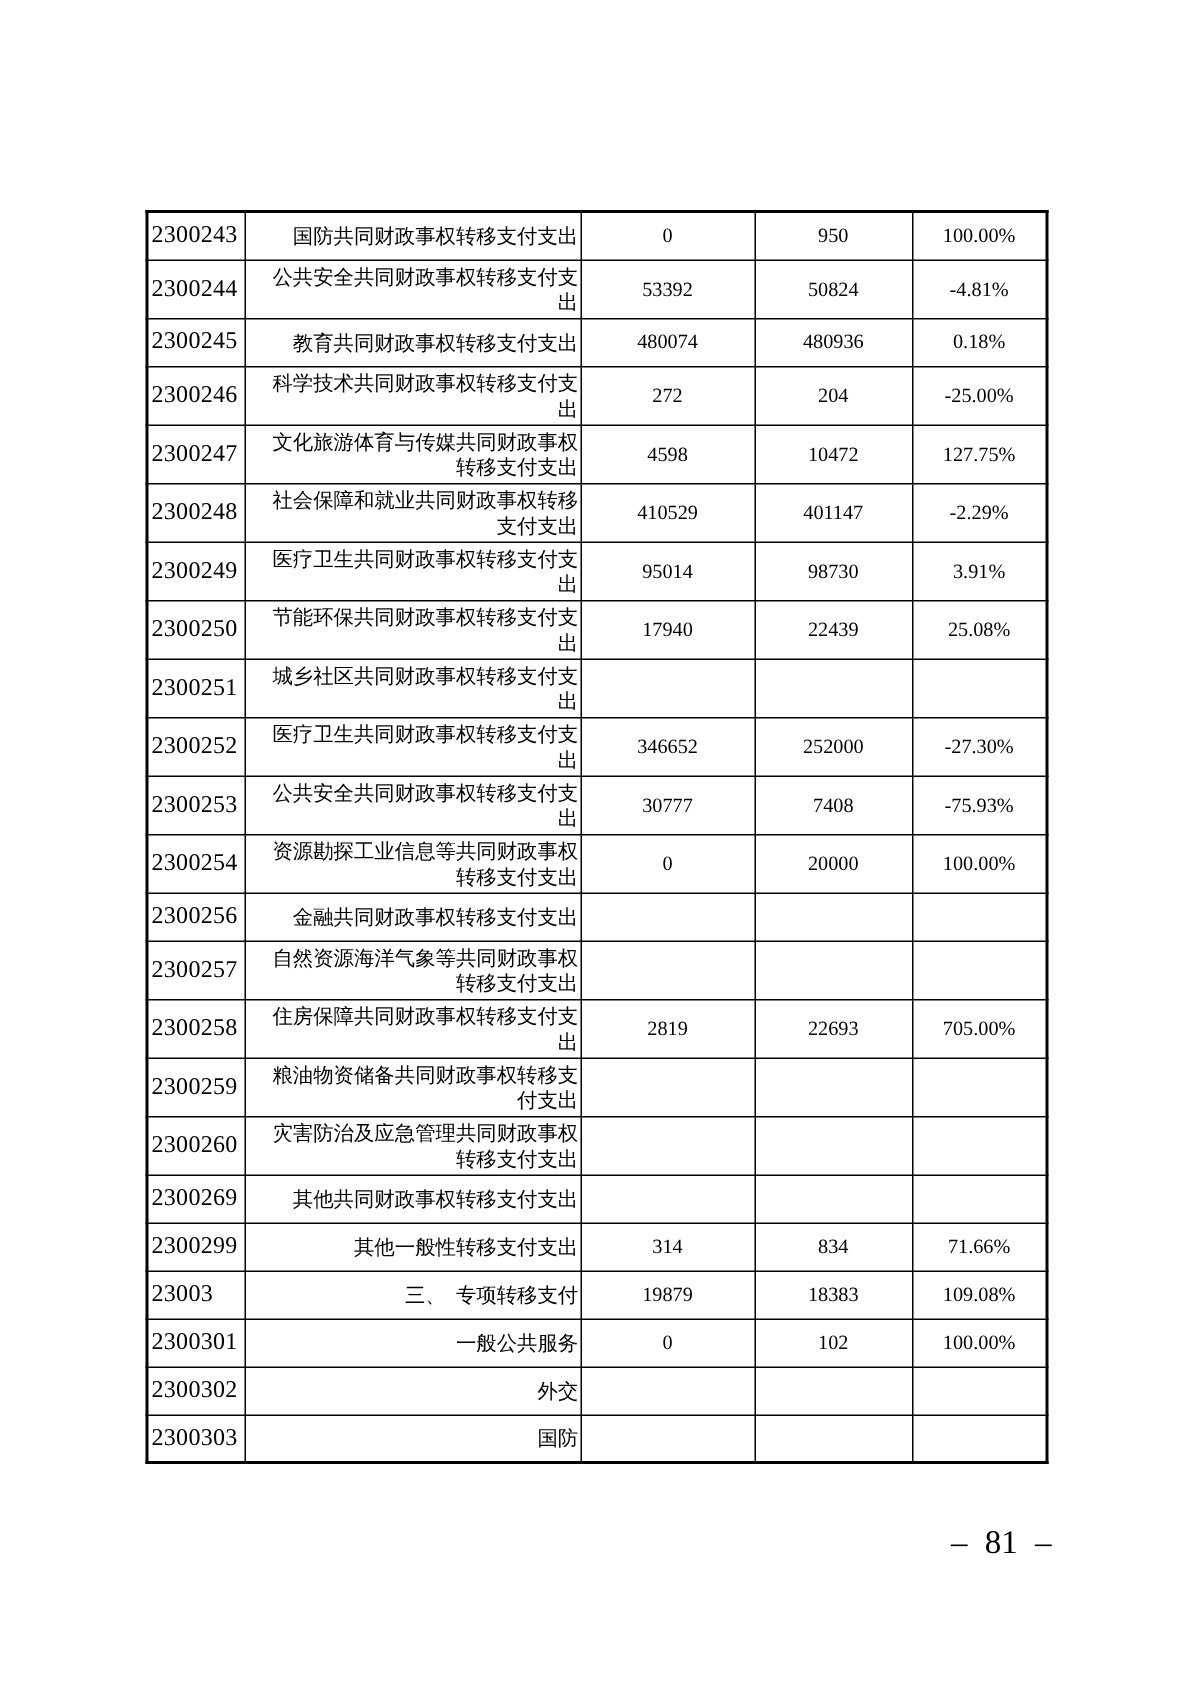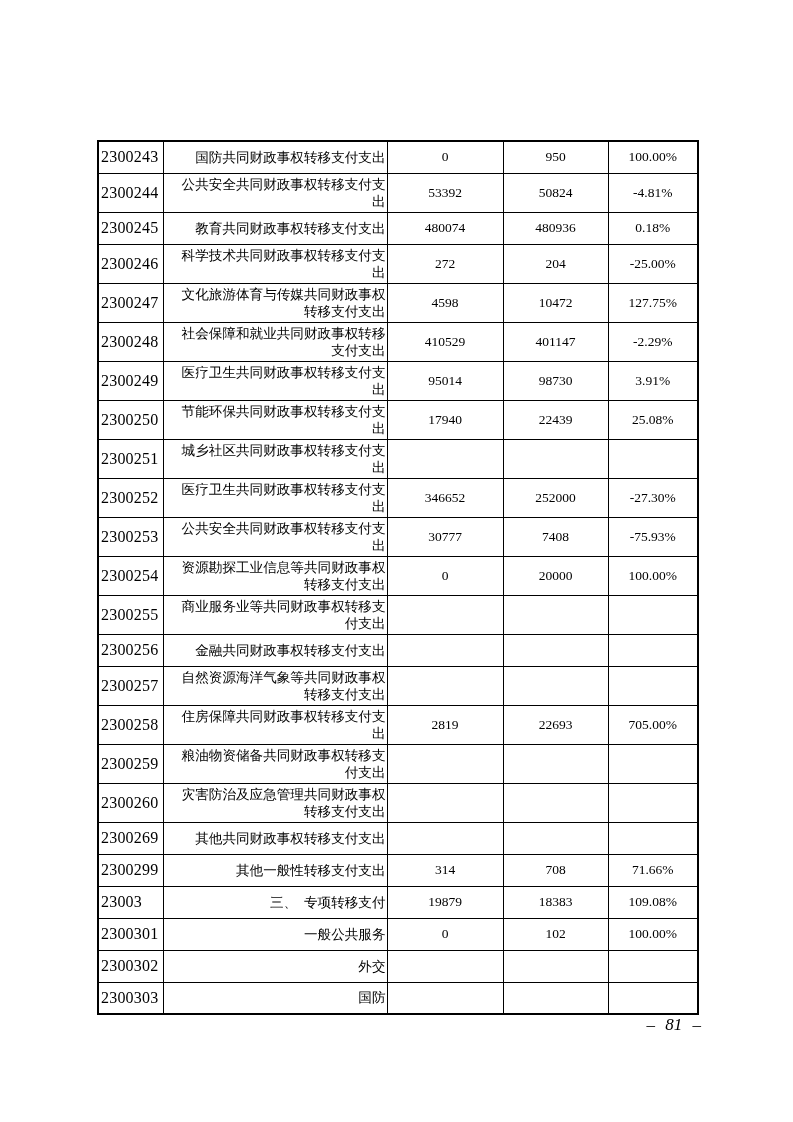--- a/index.html
+++ b/index.html
@@ -48,24 +48,23 @@
   .desc-text.indent{text-indent:1em;}
   td.num{
     font-size:13.5px;
     text-align:center;
   }
   tr.bold .desc-text, tr.bold td.num{font-weight:normal;}
   .page-num{
     position:absolute;
     top:1015px;
     right:92px;
-    font-size:17px;
+    font-size:22px;
     word-spacing:6px;
     white-space:pre;
-    font-style:italic;
   }
 </style>
 </head>
 <body>
 
 <div class="page">
   <table class="fin-table">
     <colgroup>
       <col class="c-code">
         <col class="c-desc">
@@ -176,29 +175,20 @@
         <tr>
           <td class="code">2300254</td>
           <td class="desc">
             <div class="desc-text indent">资源勘探工业信息等共同财政事权转移支付支出</div>
           </td>
           <td class="num v1">0</td>
           <td class="num v2">20000</td>
           <td class="num pct">100.00%</td>
         </tr>
         <tr>
-          <td class="code">2300255</td>
-          <td class="desc">
-            <div class="desc-text indent">商业服务业等共同财政事权转移支付支出</div>
-          </td>
-          <td class="num v1"></td>
-          <td class="num v2"></td>
-          <td class="num pct"></td>
-        </tr>
-        <tr>
           <td class="code">2300256</td>
           <td class="desc">
             <div class="desc-text indent">金融共同财政事权转移支付支出</div>
           </td>
           <td class="num v1"></td>
           <td class="num v2"></td>
           <td class="num pct"></td>
         </tr>
         <tr>
           <td class="code">2300257</td>
@@ -244,21 +234,21 @@
           <td class="num v1"></td>
           <td class="num v2"></td>
           <td class="num pct"></td>
         </tr>
         <tr>
           <td class="code">2300299</td>
           <td class="desc">
             <div class="desc-text indent">其他一般性转移支付支出</div>
           </td>
           <td class="num v1">314</td>
-          <td class="num v2">708</td>
+          <td class="num v2">834</td>
           <td class="num pct">71.66%</td>
         </tr>
         <tr class="bold">
           <td class="code">23003</td>
           <td class="desc">
             <div class="desc-text">三、 专项转移支付</div>
           </td>
           <td class="num v1">19879</td>
           <td class="num v2">18383</td>
           <td class="num pct">109.08%</td>

